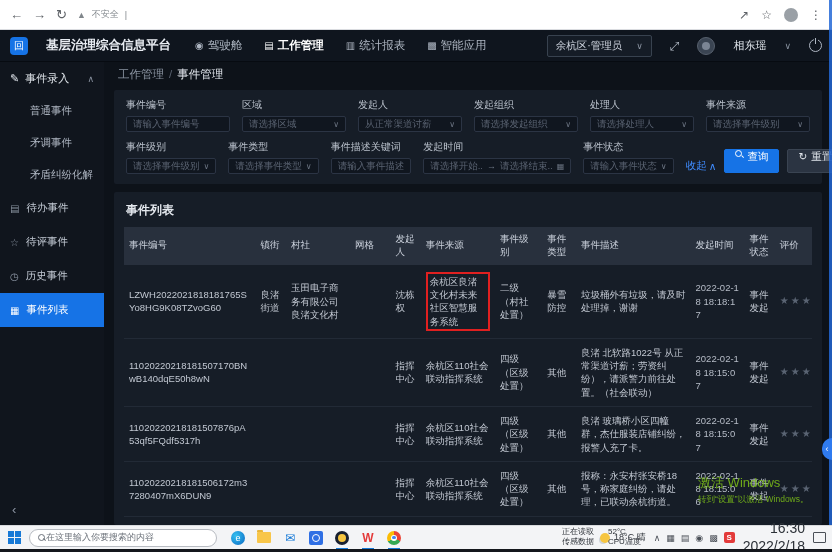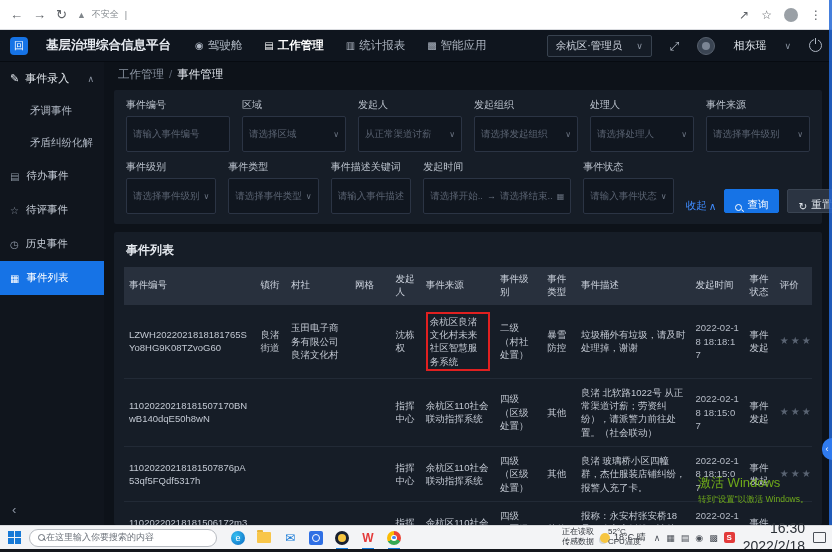--- a/index.html
+++ b/index.html
@@ -56,28 +56,28 @@
   .main { position:absolute; top:62px; left:104px; width:728px; height:463px; overflow:hidden;
     display:flex; flex-direction:column; background:#0d1219; }
   .breadcrumb { height:24px; display:flex; align-items:center; padding:0 14px; font-size:11.5px; gap:5px; }
   .breadcrumb .b1 { color:#8a93a1; } .breadcrumb .sep { color:#5a6372; } .breadcrumb .b2 { color:#e3e7ed; }
 
   .card { background:#161d27; border-radius:2px; margin:4px 10px 0 10px; }
   .filter-card { padding:8px 12px 10px 12px; }
   .f-row { display:grid; grid-template-columns:repeat(6,1fr); gap:12px; }
   .f-row + .f-row { margin-top:8px; }
   .f-label { font-size:10px; color:#b9c0cb; margin-bottom:4px; white-space:nowrap; overflow:hidden; }
-  .ctrl { height:36px; background:#10161f; border:1px solid #2b3444; border-radius:2px; display:flex;
+  .ctrl { height:16px; background:#10161f; border:1px solid #2b3444; border-radius:2px; display:flex;
     align-items:center; padding:0 6px; font-size:9.5px; color:#5a6372; gap:4px; }
   .ctrl .ph { flex:1; white-space:nowrap; overflow:hidden; }
   .ctrl .vv { color:#6b7482; font-size:8px; }
   .range .arrow { color:#6b7482; font-size:9px; }
   .btn-cell { display:flex; align-items:flex-end; justify-content:flex-end; gap:8px; padding-bottom:1px; }
   .link-collapse { color:#3f8cff; font-size:10.5px; white-space:nowrap; display:flex; align-items:center; gap:2px; cursor:pointer; }
-  .btn { height:24px; border-radius:2px; font-size:10.5px; display:flex; align-items:flex-end; gap:4px;
+  .btn { height:24px; border-radius:2px; font-size:10.5px; display:flex; align-items:flex-start; gap:4px;
     padding:0 10px; cursor:pointer; white-space:nowrap; }
   .btn-primary { background:#1673e6; color:#fff; border:1px solid #1673e6; }
   .btn-plain { background:#2b3442; color:#dfe4ea; border:1px solid #3a4452; }
   .mag { position:relative; width:8px; height:8px; display:inline-block; }
   .mag::before { content:""; position:absolute; top:0; left:0; width:5px; height:5px; border:1.4px solid #fff; border-radius:50%; }
   .mag::after { content:""; position:absolute; left:5.6px; top:5.6px; width:3px; height:1.4px; background:#fff; transform:rotate(45deg); }
 
   
   .table-card { flex:1; margin-top:8px; padding:8px 10px; overflow:hidden; }
   .table-title { color:#e3e7ed; font-size:12px; font-weight:bold; margin:2px 0 8px 2px; }
@@ -190,20 +190,21 @@
     <span class="vv" style="color:#8a93a1;font-size:9px;">∨</span>
     <div class="power"></div>
   </div>
 
   <div class="sidebar">
     <div class="side-group">
       <span class="si">✎</span>
       <span>事件录入</span>
       <span class="caret">∧</span>
     </div>
+    <div class="side-sub">普通事件</div>
     <div class="side-sub">矛调事件</div>
     <div class="side-sub">矛盾纠纷化解</div>
     <div class="side-item">
       <span class="si">▤</span>
       <span>待办事件</span>
     </div>
     <div class="side-item">
       <span class="si">☆</span>
       <span>待评事件</span>
     </div>

